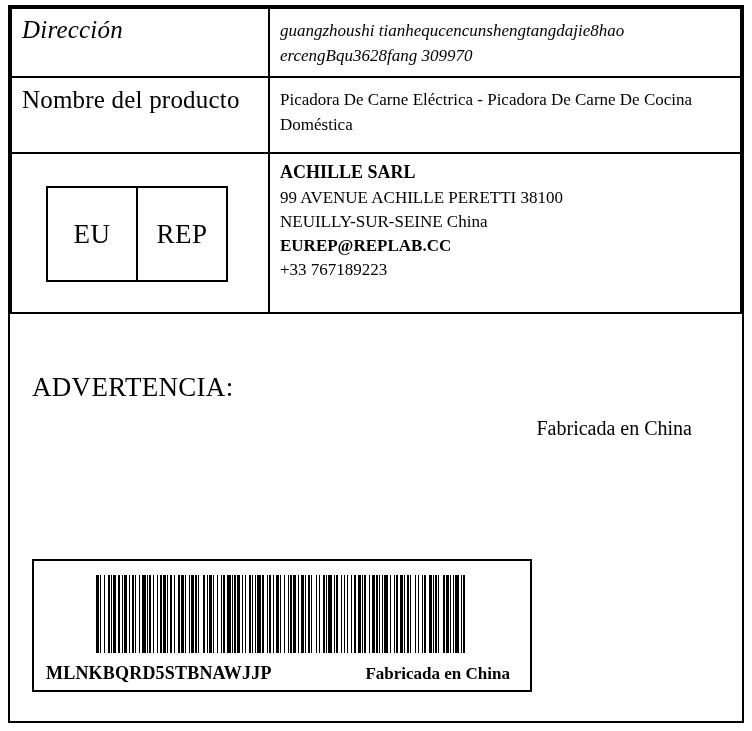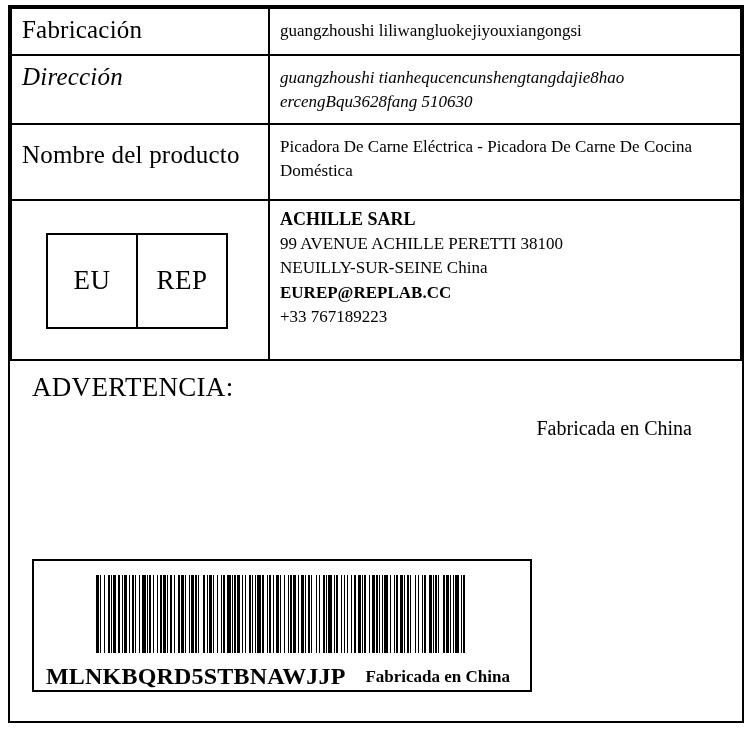--- a/index.html
+++ b/index.html
@@ -58,21 +58,21 @@
     line-height: 1.45;
     padding-top: 10px;
   }
   .row-fab td { height: 46px; }
   .row-dir td { height: 58px; font-style: italic; }
   .row-nom td { height: 76px; }
   .row-eurep td { height: 160px; }
 
   .cell-label.label-multi {
     line-height: 1.3;
-    padding-top: 15px;
+    padding-top: 7px;
   }
 
   
   .eurep-cell {
     position: relative;
   }
   .eurep-box {
     width: 182px;
     height: 96px;
     border: 2px solid #000000;
@@ -162,42 +162,38 @@
     height: 100%;
   }
   .barcode-footer {
     display: flex;
     align-items: center;
     justify-content: space-between;
     padding: 10px 20px 0 12px;
     font-weight: bold;
   }
   .barcode-number {
-    font-size: 24px;
+    font-size: 18px;
     letter-spacing: 0.2px;
   }
   .barcode-madein {
     font-size: 17px;
   }
 </style>
 </head>
 <body>
 
 <div class="label-sheet">
   <div class="outer-frame">
 
     <table class="info-table">
       <tbody>
-        <tr class="row-fab">
-          <td class="cell-label">Fabricación</td>
-          <td class="cell-value">guangzhoushi liliwangluokejiyouxiangongsi</td>
-        </tr>
         <tr class="row-dir">
           <td class="cell-label">Dirección</td>
-          <td class="cell-value">guangzhoushi tianhequcencunshengtangdajie8hao ercengBqu3628fang 510630</td>
+          <td class="cell-value">guangzhoushi tianhequcencunshengtangdajie8hao ercengBqu3628fang 309970</td>
         </tr>
         <tr class="row-nom">
           <td class="cell-label label-multi">Nombre del producto</td>
           <td class="cell-value">Picadora De Carne Eléctrica - Picadora De Carne De Cocina Doméstica</td>
         </tr>
         <tr class="row-eurep">
           <td class="eurep-cell">
             <div class="eurep-box">
               <span class="eu-half">EU</span>
               <span class="rep-half">REP</span>

